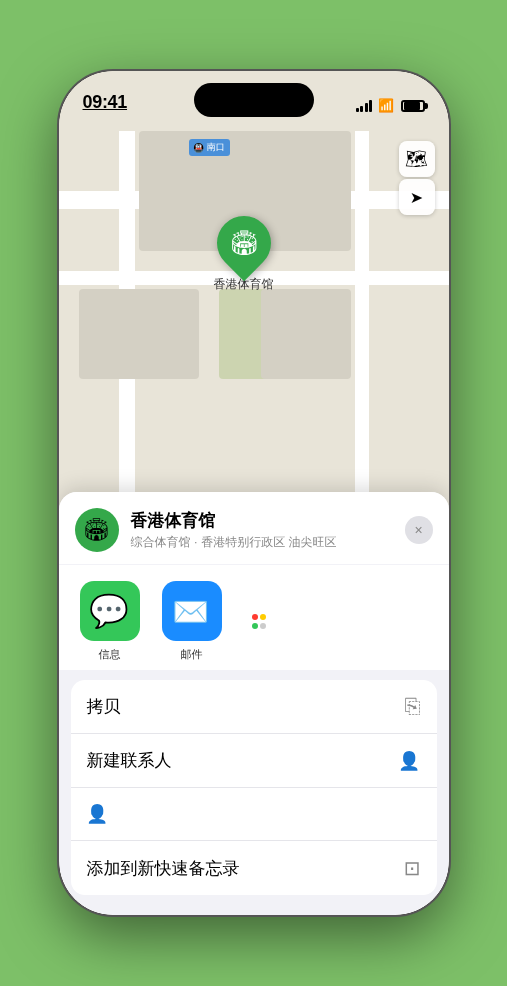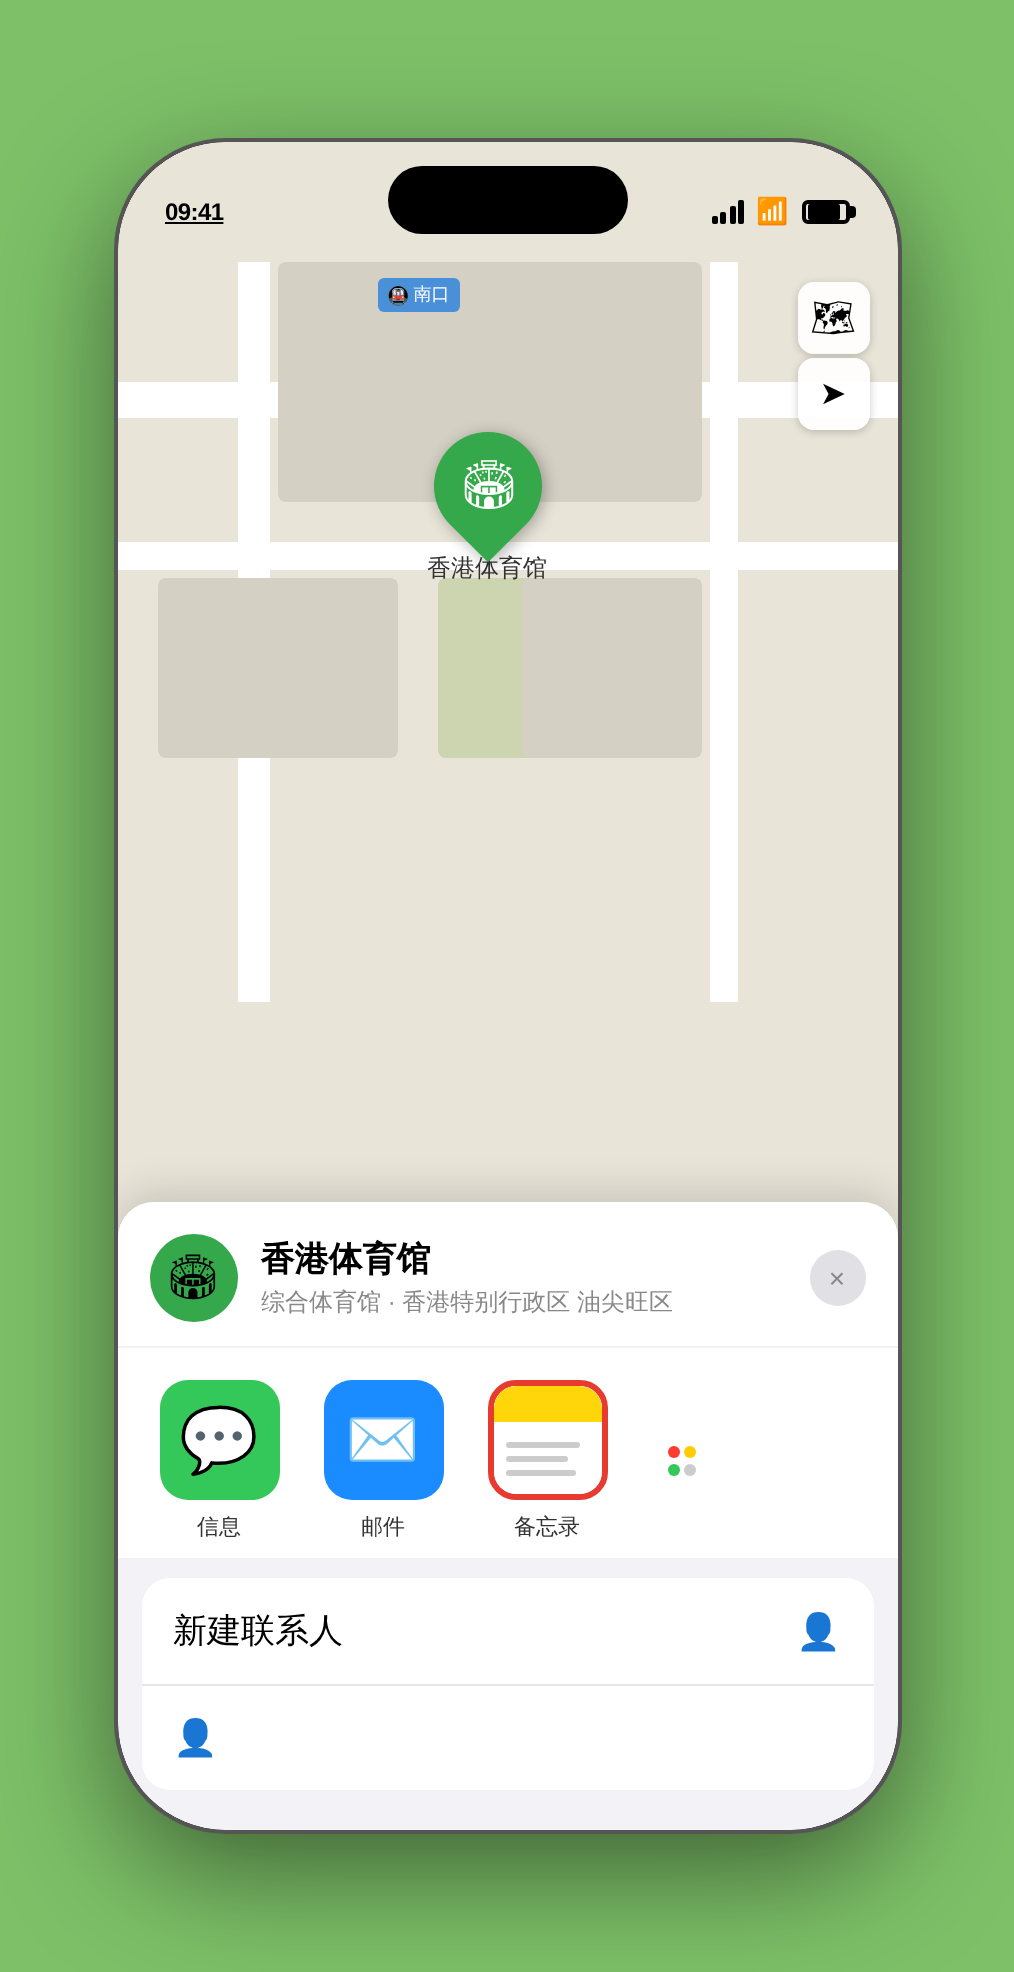--- a/index.html
+++ b/index.html
@@ -41,21 +41,21 @@
       right: 0;
       height: 50px;
       z-index: 100;
       display: flex;
       align-items: flex-end;
       padding: 0 24px 8px;
       justify-content: space-between;
     }
 
     .status-time {
-      font-size: 12px;
+      font-size: 18px;
       font-weight: 600;
       color: #000;
       letter-spacing: -0.3px;
       text-decoration: underline;
     }
 
     .status-icons {
       display: flex;
       align-items: center;
       gap: 6px;
@@ -579,61 +579,56 @@
           <span class="share-label">信息</span>
         </div>
 
         <div class="share-item">
           <div class="share-icon mail" style="color:white;font-size:30px;border-radius:14px;">
             ✉️
           </div>
           <span class="share-label">邮件</span>
         </div>
 
-        <div class="share-item">
-          <div style="width:60px;height:60px;border-radius:14px;overflow:hidden;border:3px solid #e63b2e;position:relative;">
-            <div class="notes-visual">
-              <div class="notes-header-bar"></div>
-              <div class="notes-lines">
-                <div class="notes-line"></div>
-                <div class="notes-line" style="width:75%;"></div>
-                <div class="notes-line" style="width:85%;"></div>
-              </div>
-            </div>
-          </div>
-          <span class="share-label">备忘录</span>
-        </div>
 
         <div class="more-btn">
           <div class="more-dots">
             <div class="more-dot-row">
               <div class="dot red"></div>
               <div class="dot yellow"></div>
             </div>
             <div class="more-dot-row">
               <div class="dot green"></div>
               <div class="dot" style="background:#ccc;"></div>
             </div>
           </div>
         </div>
 
       </div>
 
       <div class="action-list">
 
+        <div class="action-item">
+          <span class="action-label">拷贝</span>
+          <span class="action-icon">⎘</span>
+        </div>
 
         <div class="action-item">
           <span class="action-label">新建联系人</span>
           <span class="action-icon" style="font-size:18px;">👤</span>
         </div>
 
         <div class="action-item">
           <span class="action-icon" style="font-size:18px;">👤</span>
         </div>
 
+        <div class="action-item">
+          <span class="action-label">添加到新快速备忘录</span>
+          <span class="action-icon">⊡</span>
+        </div>
 
 
       </div>
 
     </div>
 
   </div>
 </div>
 
 </body></html>

